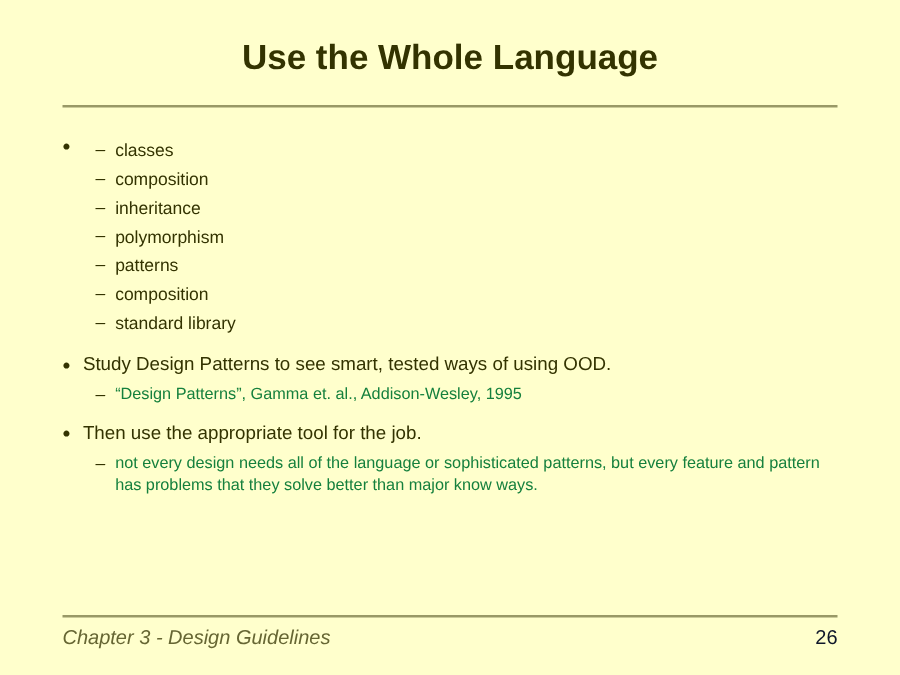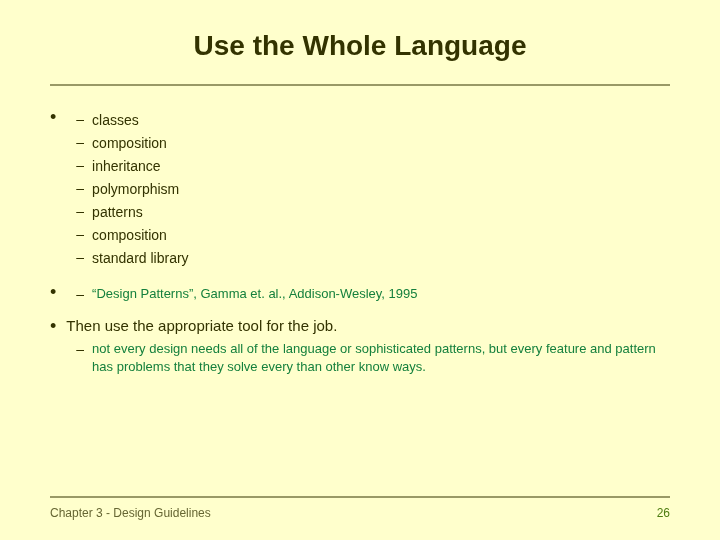--- a/index.html
+++ b/index.html
@@ -102,27 +102,28 @@
     .footer {
       display: flex;
       justify-content: space-between;
       align-items: center;
       border-top: 2px solid #999966;
       padding-top: 8px;
       margin-top: 10px;
     }
 
     .footer-text {
-      font-size: 12px;
+      font-size: 16px;
       color: #666633;
+      font-style: italic;
     }
 
     .footer-page {
-      font-size: 12px;
-      color: #4d7c0f;
+      font-size: 16px;
+      color: #0f172a;
       text-align: center;
     }
   </style>
 </head>
 <body>
 
 <div class="slide">
   <div class="title-bar">
     <div class="slide-title">Use the Whole Language</div>
   </div>
@@ -161,37 +162,38 @@
             <span class="sub-dash">–</span>
             <span class="sub-text">standard library</span>
           </div>
         </div>
       </div>
     </div>
 
     <div class="bullet-item">
       <span class="bullet-dot">•</span>
       <div>
+        <span class="bullet-text">Study Design Patterns to see smart, tested ways of using OOD.</span>
         <div class="sub-list">
           <div class="sub-item">
             <span class="sub-dash">–</span>
             <span class="sub-text-small">“Design Patterns”, Gamma et. al., Addison-Wesley, 1995</span>
           </div>
         </div>
       </div>
     </div>
 
     <div class="bullet-item">
       <span class="bullet-dot">•</span>
       <div>
         <span class="bullet-text">Then use the appropriate tool for the job.</span>
         <div class="sub-list">
           <div class="sub-item">
             <span class="sub-dash">–</span>
-            <span class="sub-text-small">not every design needs all of the language or sophisticated patterns, but every feature and pattern has problems that they solve every than other know ways.</span>
+            <span class="sub-text-small">not every design needs all of the language or sophisticated patterns, but every feature and pattern has problems that they solve better than major know ways.</span>
           </div>
         </div>
       </div>
     </div>
 
   </div>
 
   <div class="footer">
     <span class="footer-text">Chapter 3 - Design Guidelines</span>
     <span class="footer-page">26</span>

